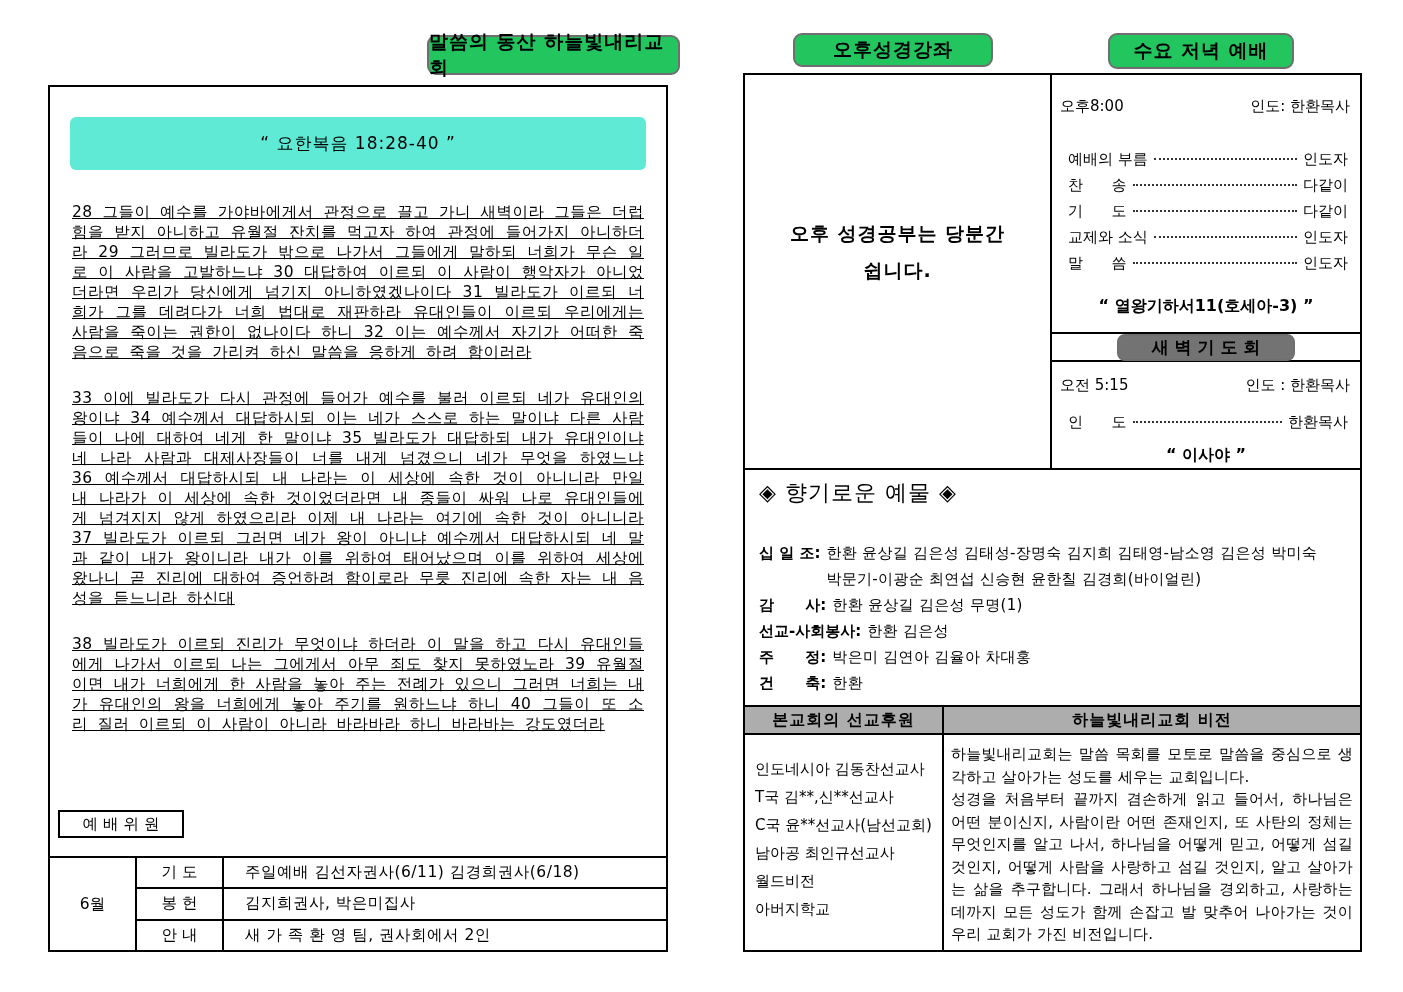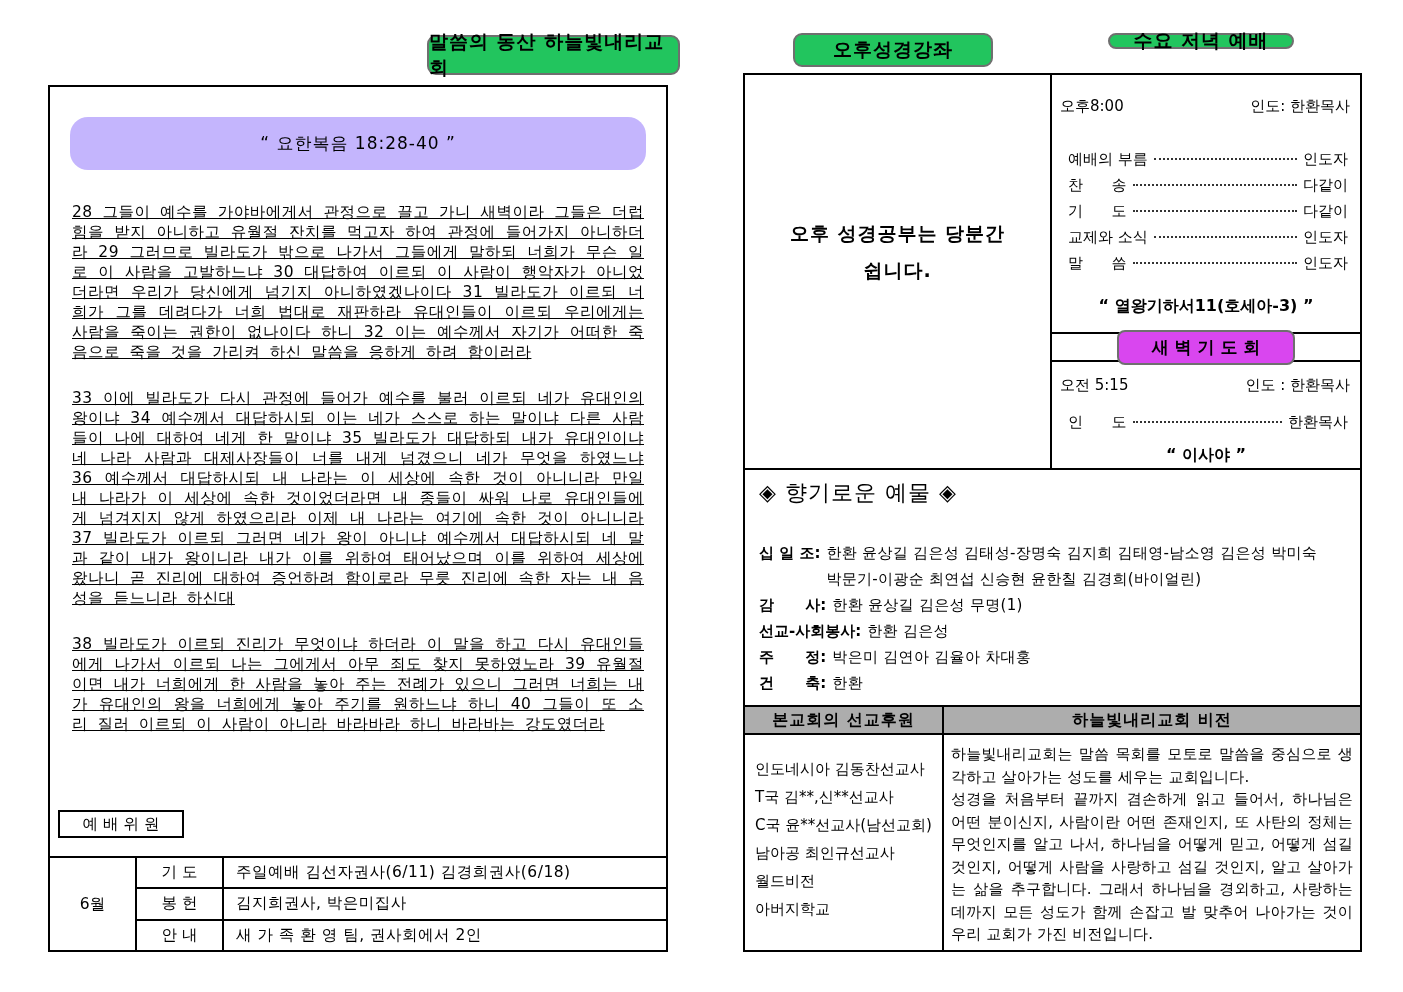--- a/index.html
+++ b/index.html
@@ -15,33 +15,33 @@
     position: absolute;
     background: #22c55e;
     border: 2px solid #6f6f6f;
     border-radius: 9px;
     display: flex; align-items: center; justify-content: center;
     font-weight: bold; font-size: 19px; letter-spacing: 1px;
     color: #000;
   }
   .tag-left   { left: 427px; top: 35px;  width: 253px; height: 40px; }
   .tag-aft    { left: 793px; top: 33px;  width: 200px; height: 34px; }
-  .tag-wed    { left: 1108px; top: 33px; width: 186px; height: 16px; }
+  .tag-wed    { left: 1108px; top: 33px; width: 186px; height: 36px; }
 
   
   .left-page {
     position: absolute; left: 48px; top: 85px;
     width: 620px; height: 867px;
     border: 2px solid #000;
   }
   .title-banner {
     margin: 30px 20px 0;
     height: 53px;
-    background: #c4b5fd;
-    border-radius: 18px;
+    background: #5eead4;
+    border-radius: 6px;
     display: flex; align-items: center; justify-content: center;
     font-size: 17px; letter-spacing: 1px;
   }
   .scripture { margin: 32px 22px 0; }
   .scripture p {
     font-size: 15.5px; line-height: 20px;
     text-align: justify; letter-spacing: 0.5px; word-spacing: 4px;
     margin-bottom: 26px;
     text-decoration: underline;
   }
@@ -58,21 +58,21 @@
     border-collapse: collapse;
     width: calc(100% + 4px);
     table-layout: fixed;
   }
   .committee-table td {
     border: 2px solid #000;
     font-size: 15.5px;
   }
   .committee-table .c-month { width: 87px; text-align: center; }
   .committee-table .c-role  { width: 87px; text-align: center; white-space: pre; }
-  .committee-table .c-val   { padding-left: 12px; letter-spacing: 0.5px; }
+  .committee-table .c-val   { padding-left: 21px; letter-spacing: 0.5px; }
 
   
   .right-page {
     position: absolute; left: 743px; top: 73px;
     width: 619px; height: 879px;
     border: 2px solid #000;
     display: flex; flex-direction: column;
   }
   .rp-top { height: 393px; display: flex; }
   .top-left-col {
@@ -104,22 +104,22 @@
   .svc-scripture {
     margin-top: 16px; height: 22px;
     text-align: center; font-weight: bold; font-size: 16px;
   }
   .dawn { margin-top: 14px; border-top: 2px solid #000; flex: 1; }
   .dawn-band {
     height: 28px; border-bottom: 2px solid #000;
     display: flex; align-items: center; justify-content: center;
   }
   .dawn-tag {
-    width: 178px; height: 35px;
-    background: #d946ef; border: 2px solid #6f6f6f; border-radius: 8px;
+    width: 178px; height: 27px;
+    background: #737373; border: 2px solid #6f6f6f; border-radius: 8px;
     display: flex; align-items: center; justify-content: center;
     font-weight: bold; font-size: 17px; white-space: pre;
   }
   .dawn-time {
     margin: 14px 10px 0 8px;
     display: flex; justify-content: space-between; font-size: 15px;
   }
   .dawn-item { margin: 18px 12px 0 16px; }
   .dawn-scripture {
     margin-top: 6px; text-align: center;

